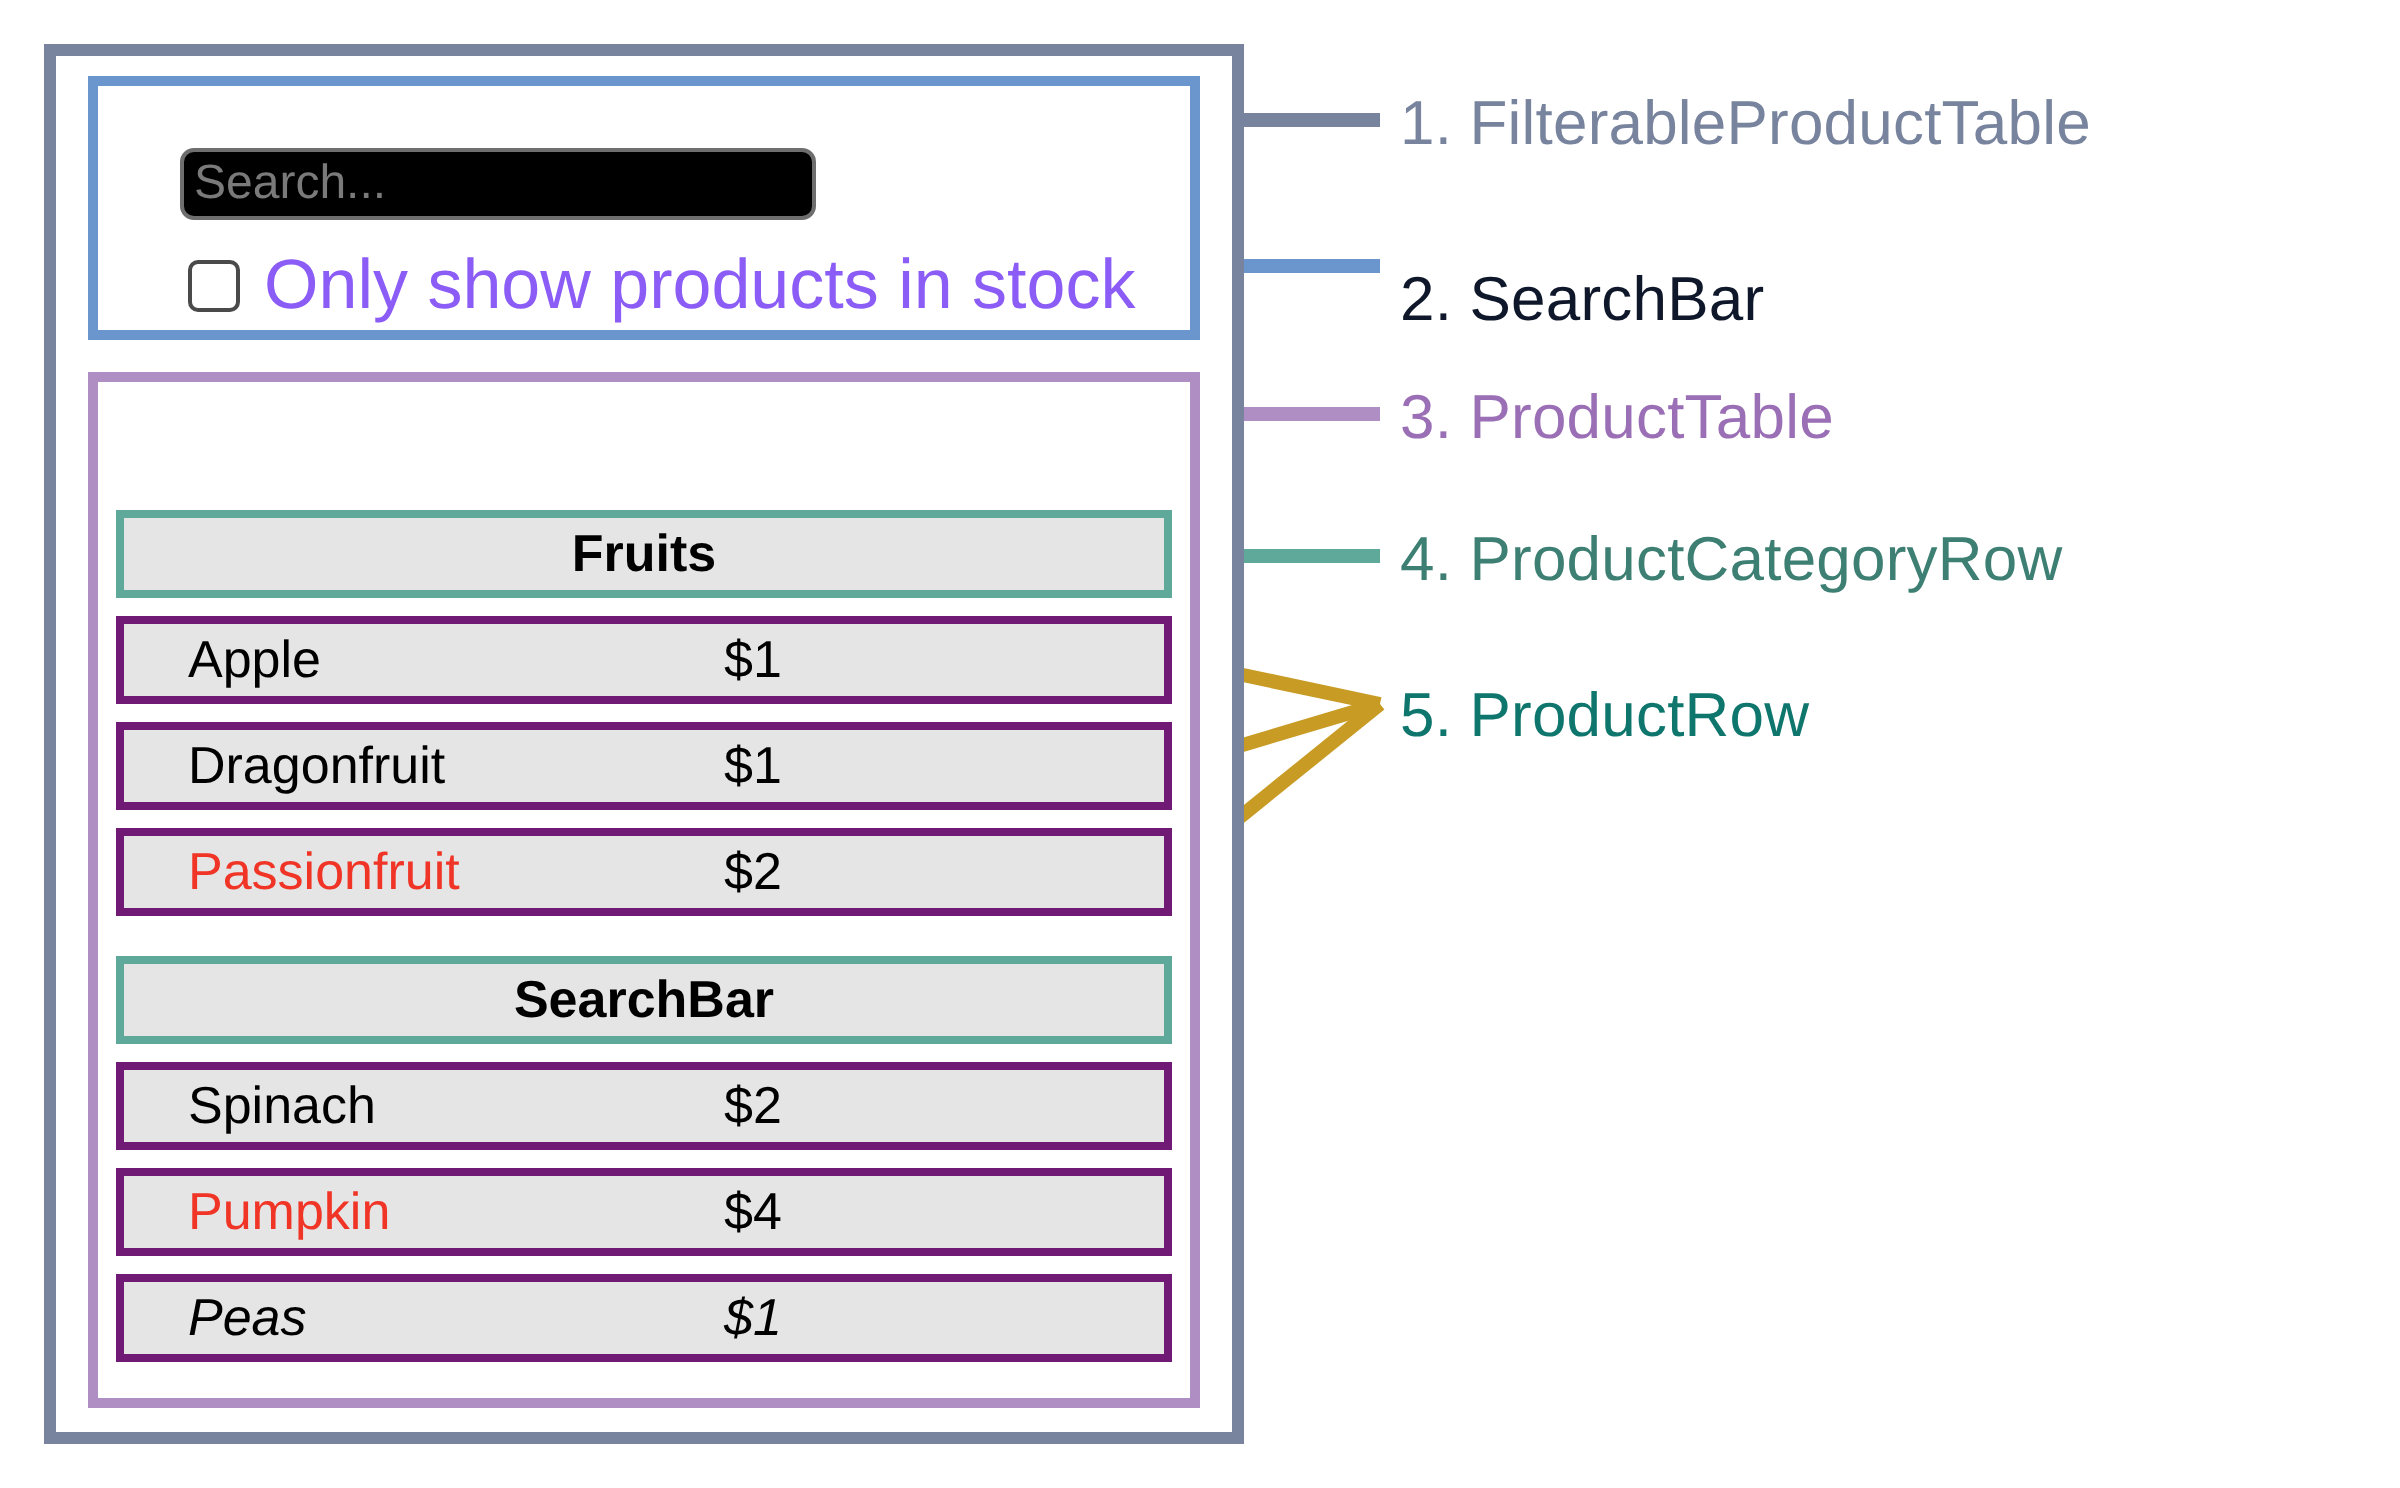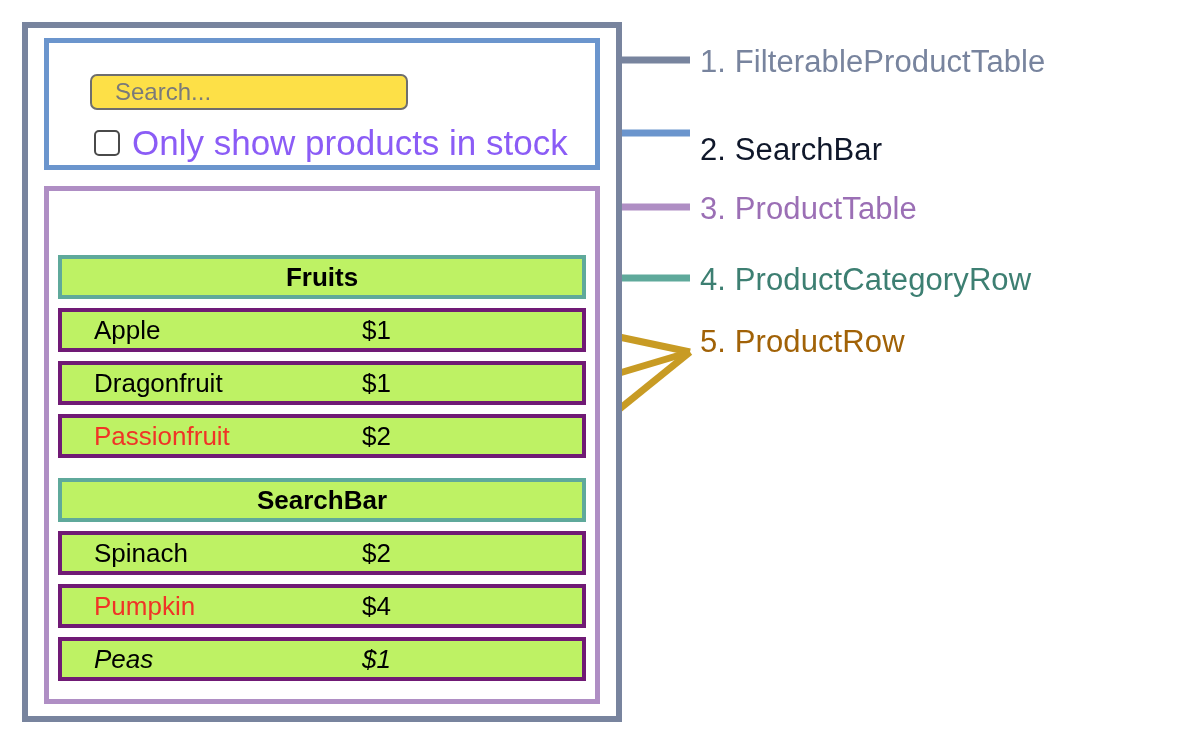--- a/index.html
+++ b/index.html
@@ -21,22 +21,22 @@
   }
   .box-producttable{
     position:absolute;left:44px;top:186px;width:556px;height:518px;
     border:5px solid #af8ec4;box-sizing:border-box;background:#fff;
   }
 
   
   .search-input{
     position:absolute;left:90px;top:74px;width:318px;height:36px;
     border:2px solid #6e6e6e;border-radius:7px;box-sizing:border-box;
-    background:#fde047;color:#7a7a7a;font-size:24px;line-height:32px;
-    padding-left:23px;font-family:"Liberation Sans", sans-serif;
+    background:#000000;color:#7a7a7a;font-size:24px;line-height:32px;
+    padding-left:5px;font-family:"Liberation Sans", sans-serif;
   }
   .checkbox-row{
     position:absolute;left:94px;top:126px;height:34px;
     display:flex;align-items:center;gap:12px;
   }
   .checkbox-box{
     width:26px;height:26px;border:2.5px solid #4a4a4a;border-radius:5px;
     box-sizing:border-box;background:#fff;flex:0 0 auto;
   }
   .checkbox-label{
@@ -50,21 +50,21 @@
   }
   .th{
     position:absolute;top:0;font-size:27px;font-weight:bold;color:#000;
     font-family:"Liberation Sans", sans-serif;
   }
   .th-name{left:108px;}
   .th-price{left:305px;}
 
   .row{
     position:absolute;left:58px;width:528px;height:44px;
-    box-sizing:border-box;background:#bef264;
+    box-sizing:border-box;background:#e5e5e5;
   }
   .row-category{border:4px solid #5fa99b;}
   .row-product{border:4px solid #701a75;}
 
   .cat-text{
     position:absolute;left:0;right:0;top:50%;transform:translateY(-50%);
     text-align:center;font-size:26px;font-weight:bold;color:#000;
     font-family:"Liberation Sans", sans-serif;
   }
   .cell-name{
@@ -80,21 +80,21 @@
   
   .legend-item{
     position:absolute;left:700px;white-space:nowrap;
     font-size:31px;letter-spacing:.1px;
     font-family:"Liberation Sans", sans-serif;
   }
   .lg1{top:44px;color:#78849e;}
   .lg2{top:132px;color:#0f172a;}
   .lg3{top:191px;color:#9b6fb5;}
   .lg4{top:262px;color:#3d7f72;}
-  .lg5{top:324px;color:#a16207;}
+  .lg5{top:340px;color:#0f766e;}
 
   svg.connectors{position:absolute;left:0;top:0;width:1200px;height:744px;
     pointer-events:none;}
 </style>
 </head>
 <body>
 
 <div id="stage">
 
   <svg class="connectors" viewBox="0 0 1200 744">

